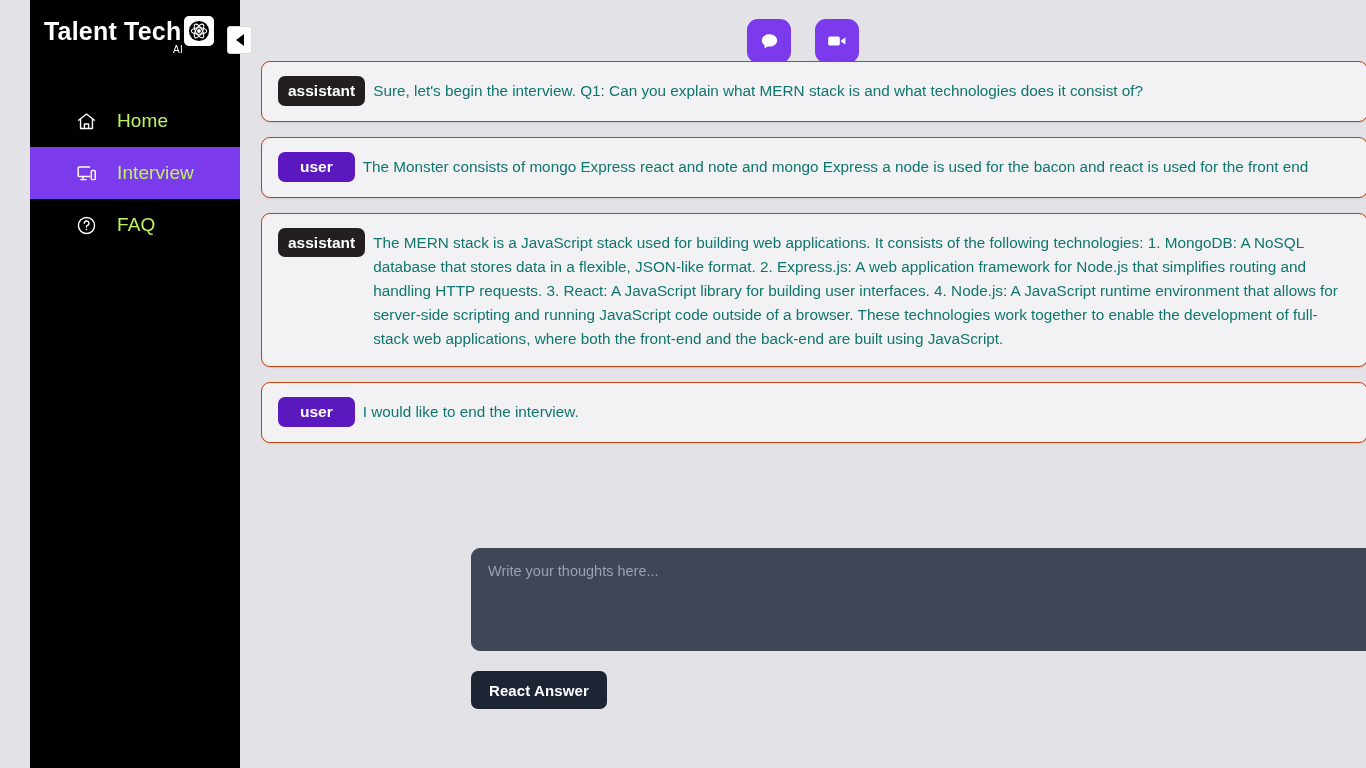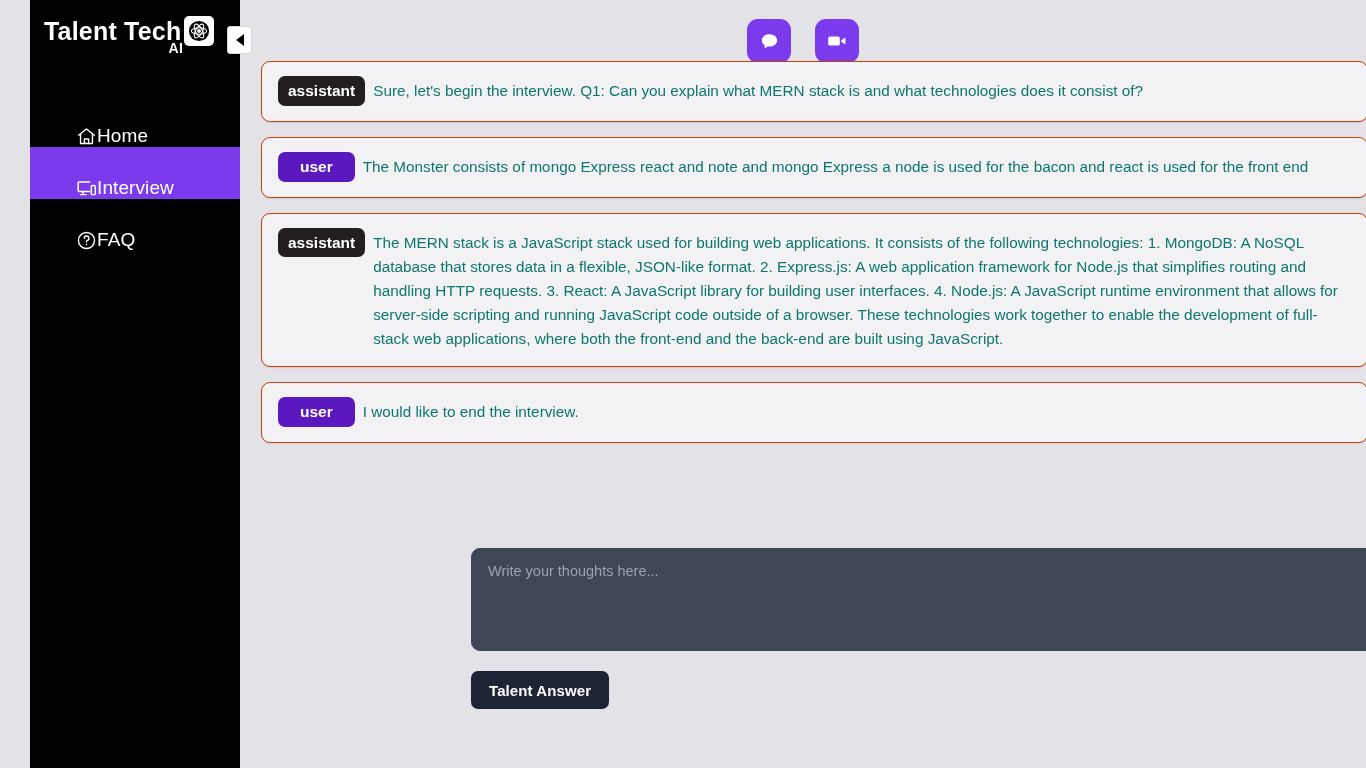--- a/index.html
+++ b/index.html
@@ -31,22 +31,22 @@
     font-weight: 700;
     letter-spacing: .2px;
     line-height: 1;
     color: #ffffff;
     position: relative;
     white-space: nowrap;
   }
   .brand-sub {
     position: absolute;
     right: -2px; bottom: -11px;
-    font-size: 14px;
-    font-weight: 700;
+    font-size: 10px;
+    font-weight: 400;
     letter-spacing: .5px;
     color: #ffffff;
   }
   .brand-mark {
     width: 30px; height: 30px;
     background: #ffffff;
     border-radius: 5px;
     margin-left: 3px;
     display: flex; align-items: center; justify-content: center;
   }
@@ -65,25 +65,26 @@
   }
   .collapse-btn .caret {
     width: 0; height: 0;
     border-top: 6px solid transparent;
     border-bottom: 6px solid transparent;
     border-right: 8px solid #000000;
   }
 
   .nav { margin-top: 33px; }
   .nav-item {
-    display: flex; align-items: flex-end;
+    display: flex; align-items: center;
     height: 52px;
     padding-left: 45px;
-    cursor: pointer;
-    color: #ffffff;
+    gap: 20px;
+    cursor: pointer;
+    color: #bef264;
   }
   .nav-item.active { background: #7c3aed; }
   .nav-icon { width: 22px; height: 22px; display:flex; align-items:center; justify-content:center; flex: 0 0 22px;}
   .nav-icon svg { display:block; }
   .nav-label { font-size: 19px; font-weight: 400; letter-spacing: .1px; }
 
   
   .main {
     flex: 1 1 auto;
     position: relative;
@@ -334,18 +335,18 @@
         <div class="sb-thumb"></div>
         <div class="sb-arrow down">
             <span class="tri-down"></span>
           </div>
       </div>
     </div>
 
     <div class="composer">
       <textarea class="answer-box" placeholder="Write your thoughts here..." style=""></textarea>
       <div class="btn-row">
-        <button class="btn btn-submit">Talent Answer</button>
+        <button class="btn btn-submit">React Answer</button>
       </div>
     </div>
 
   </section>
 </div>
 
 </body></html>

